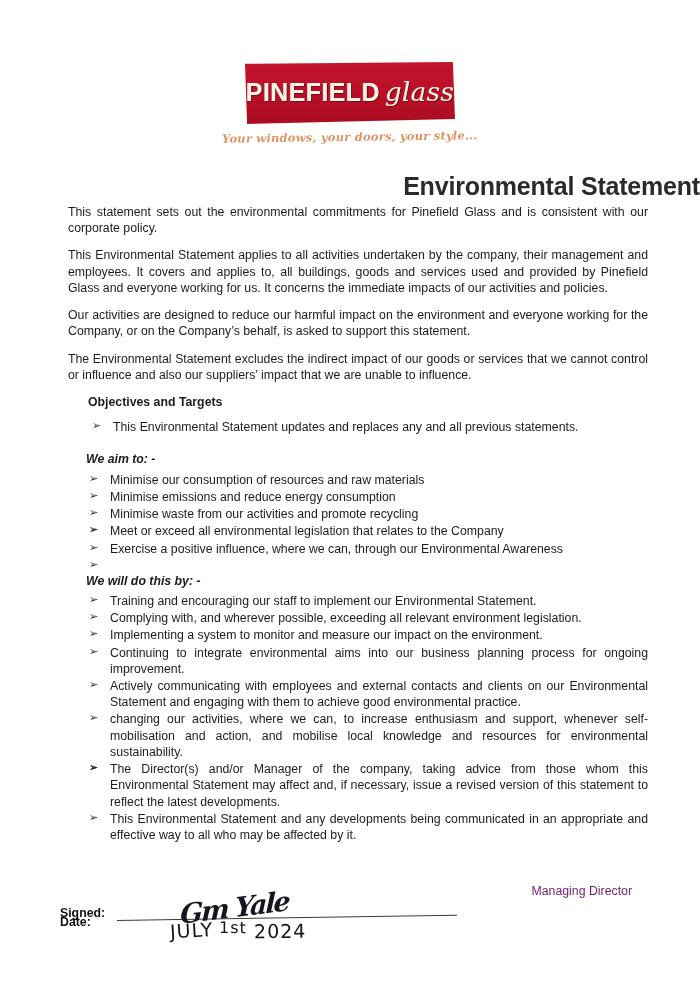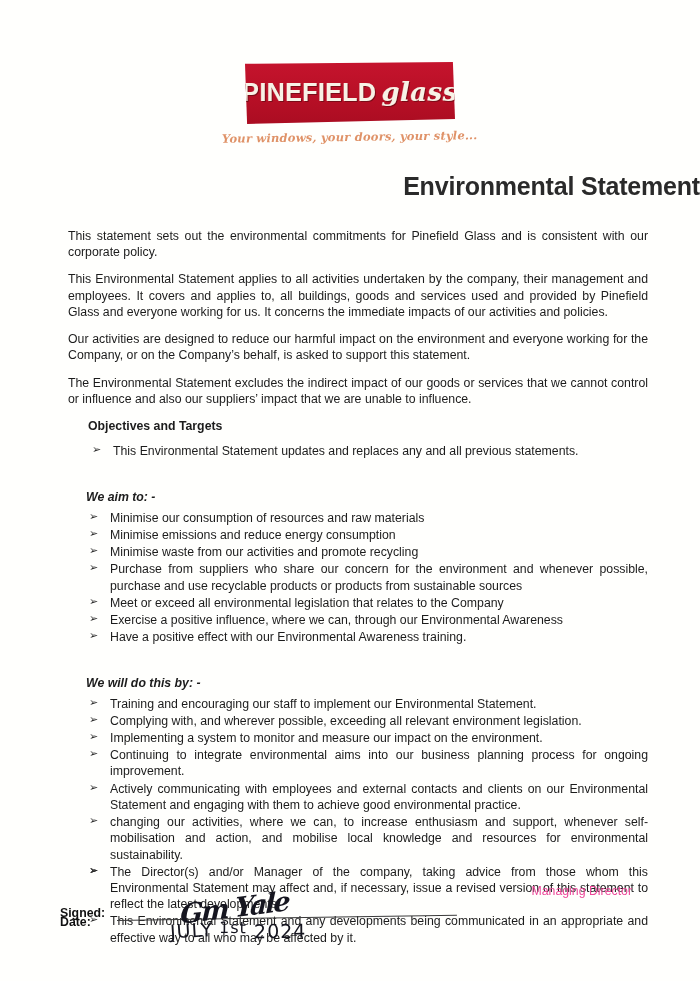--- a/index.html
+++ b/index.html
@@ -48,21 +48,21 @@
     line-height: 1;
     padding-bottom: 2px;
   }
   .logo-text .lg-main {
     font-weight: bold;
     color: #f7f2e6;
     text-shadow: 1px 1px 0 #7a0c18, -0.5px -0.5px 0 rgba(255,255,255,0.35);
     font-family: "Liberation Sans", sans-serif;
   }
   .logo-text .lg-sub {
-    font-weight: bold;
+    font-weight: normal;
     font-style: italic;
     color: #f7f2e6;
     text-shadow: 1px 1px 0 #7a0c18, -0.5px -0.5px 0 rgba(255,255,255,0.35);
     font-size: 26px;
     margin-left: 5px;
     font-family: "DejaVu Serif", serif;
   }
   .logo-tagline {
     margin-top: 6px;
     font-family: "DejaVu Serif", serif;
@@ -85,41 +85,41 @@
     font-size: 25px;
     font-weight: bold;
     letter-spacing: -0.2px;
     color: #2a2a2a;
   }
 
   
   .content {
     position: absolute;
     left: 68px;
-    top: 228px;
+    top: 204px;
     width: 580px;
     font-size: 12.3px;
     line-height: 1.32;
     color: #1c1c1c;
   }
   .para {
     text-align: justify;
     margin-bottom: 11px;
   }
   .section-head {
     font-weight: bold;
     margin-top: 4px;
     margin-bottom: 9px;
     margin-left: 20px;
   }
   .subhead {
     font-weight: bold;
     font-style: italic;
     margin-left: 18px;
-    margin-top: 30px;
+    margin-top: 16px;
     margin-bottom: 4px;
   }
   .intro-bullets { margin-bottom: 30px; }
 
   ul.blist {
     list-style: none;
     margin: 0;
     padding: 0;
   }
   ul.blist li {
@@ -146,21 +146,21 @@
     left: 60px;
     top: 884px;
     width: 600px;
     height: 80px;
   }
   .mgr-title {
     position: absolute;
     right: 28px;
     top: 0px;
     font-size: 12.3px;
-    color: #ec4899;
+    color: #701a75;
   }
   .sig-label {
     position: absolute;
     left: 0;
     font-size: 12.3px;
     font-weight: bold;
     color: #111;
   }
   .sig-label.signed { top: 22px; }
   .sig-label.date { top: 31px; }
@@ -243,33 +243,31 @@
       <li>
         <span class="bullet-icon">➢</span>
         <span>Minimise emissions and reduce energy consumption</span>
       </li>
       <li>
         <span class="bullet-icon">➢</span>
         <span>Minimise waste from our activities and promote recycling</span>
       </li>
       <li>
         <span class="bullet-icon">➢</span>
-        <span>Purchase from suppliers who share our concern for the environment and whenever possible, purchase and use recyclable products or products from sustainable sources</span>
       </li>
       <li>
         <span class="bullet-icon">➢</span>
         <span>Meet or exceed all environmental legislation that relates to the Company</span>
       </li>
       <li>
         <span class="bullet-icon">➢</span>
         <span>Exercise a positive influence, where we can, through our Environmental Awareness</span>
       </li>
       <li>
         <span class="bullet-icon">➢</span>
-        <span>Have a positive effect with our Environmental Awareness training.</span>
       </li>
     </ul>
 
     <div class="subhead">We will do this by: -</div>
     <ul class="blist deep">
       <li>
         <span class="bullet-icon">➢</span>
         <span>Training and encouraging our staff to implement our Environmental Statement.</span>
       </li>
       <li>

